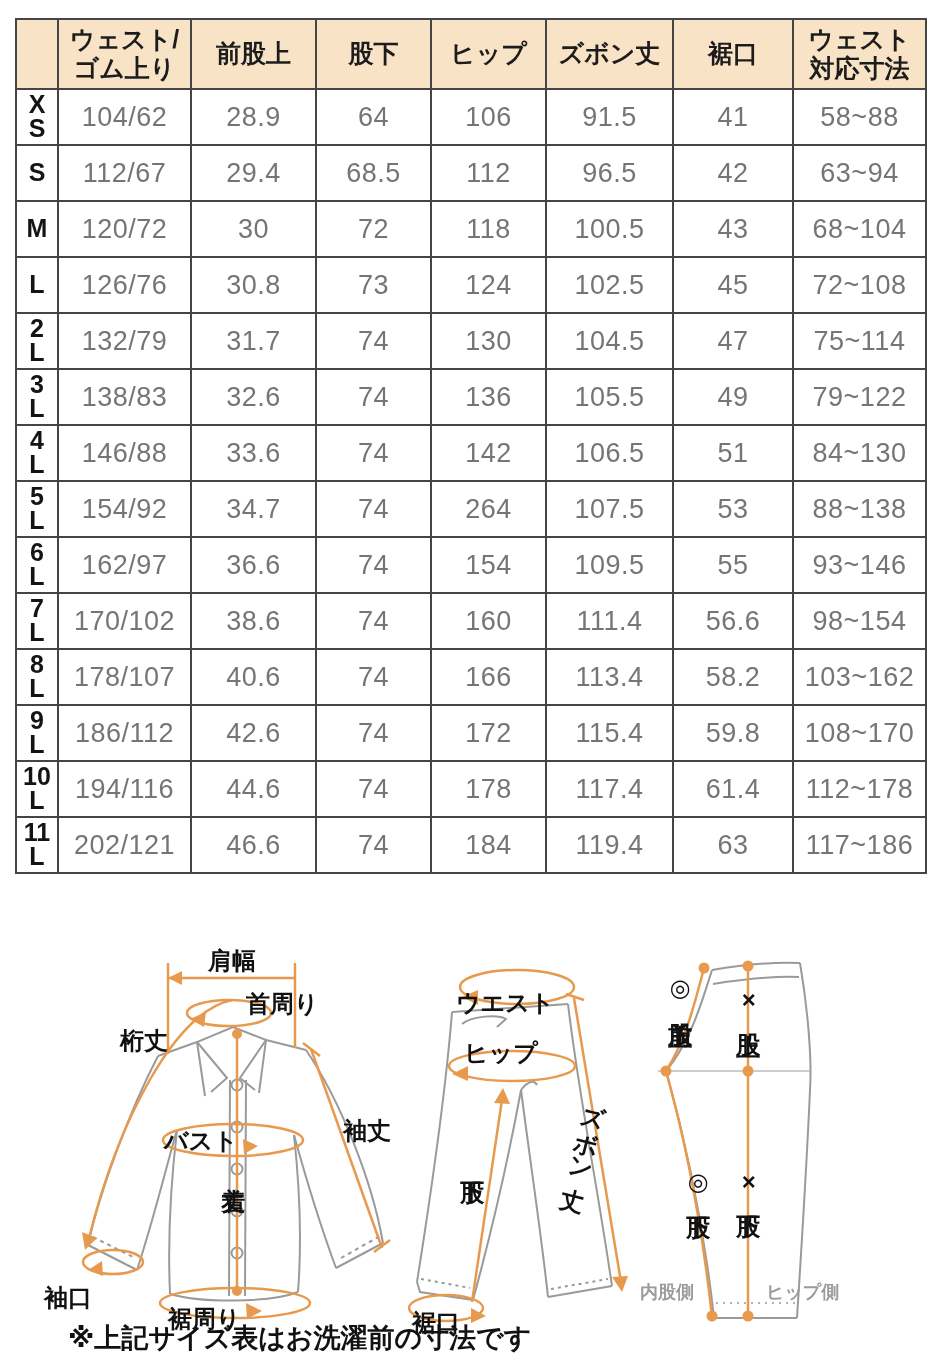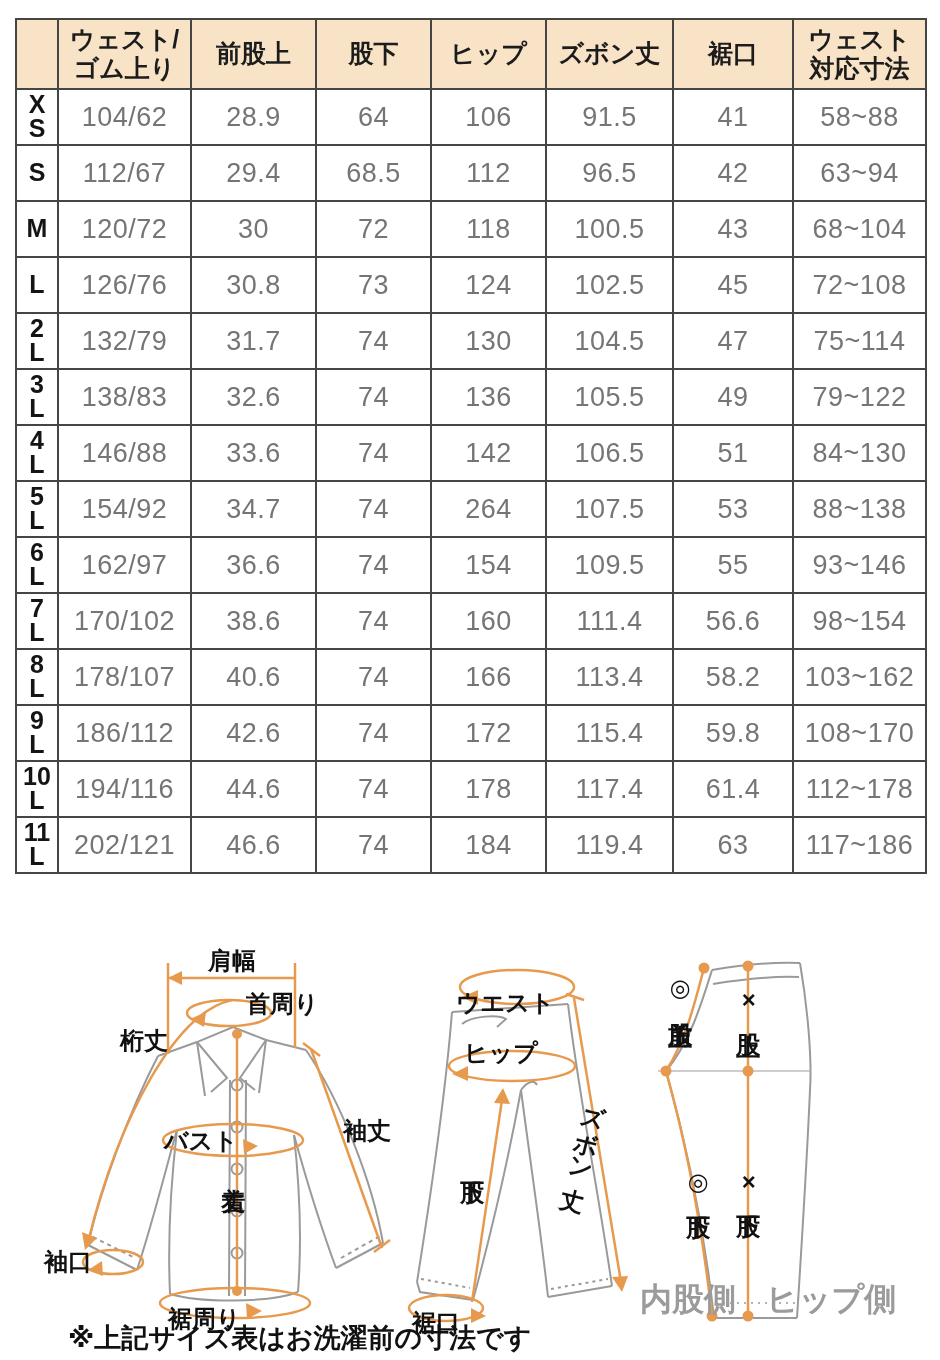--- a/index.html
+++ b/index.html
@@ -14,21 +14,21 @@
         line-height:1.18;white-space:pre-line;height:68px;}
   .size-table tbody th{color:#141414;font-size:25px;font-weight:bold;line-height:0.95;
         white-space:pre-line;height:54px;}
   .size-table tbody td{color:#757575;font-size:27px;height:54px;letter-spacing:0.5px;}
 
   
   svg.diagrams{position:absolute;left:0;top:0;width:940px;height:1360px;}
   .dlabel{position:absolute;color:#111;font-size:24px;font-weight:bold;line-height:1.05;white-space:nowrap;}
   .vlabel{writing-mode:vertical-rl;text-orientation:upright;letter-spacing:1px;}
   .rot{transform:rotate(14deg);transform-origin:top center;}
-  .gray-label{color:#9b9b9b;font-size:32px;}
+  .gray-label{color:#9b9b9b;font-size:18px;}
   .note{position:absolute;left:68px;top:1320px;color:#111;font-size:27px;font-weight:bold;white-space:nowrap;}
 </style>
 </head>
 <body>
 
 <div class="page">
 
   <table class="size-table">
     <colgroup>
       <col style="width:42px">
@@ -324,21 +324,21 @@
       <circle cx="748" cy="1316" r="5.5" fill="#e79a4d" stroke="none"></circle>
     </g>
   </svg>
 
   <div class="dlabel" style="left:208px;top:948px;">肩幅</div>
   <div class="dlabel" style="left:246px;top:991px;">首周り</div>
   <div class="dlabel" style="left:108px;top:1028px;margin-left:12px;">桁丈</div>
   <div class="dlabel" style="left:164px;top:1128px;">バスト</div>
   <div class="dlabel vlabel" style="left:221px;top:1168px;">着丈</div>
   <div class="dlabel" style="left:343px;top:1118px;">袖丈</div>
-  <div class="dlabel" style="left:44px;top:1249px;text-align:center;">袖口</div>
+  <div class="dlabel" style="left:44px;top:1285px;text-align:center;">袖口</div>
   <div class="dlabel" style="left:168px;top:1306px;">裾周り</div>
 
   <div class="dlabel" style="left:456px;top:990px;text-align:right;">ウエスト</div>
   <div class="dlabel" style="left:464px;top:1040px;">ヒップ</div>
   <div class="dlabel vlabel rot" style="left:588px;top:1088px;">ズボン丈</div>
   <div class="dlabel vlabel" style="left:460px;top:1162px;">股下</div>
   <div class="dlabel" style="left:412px;top:1310px;">裾口</div>
 
   <div class="dlabel vlabel" style="left:668px;top:974px;">◎前股上</div>
   <div class="dlabel vlabel" style="left:736px;top:986px;">×股上</div>

